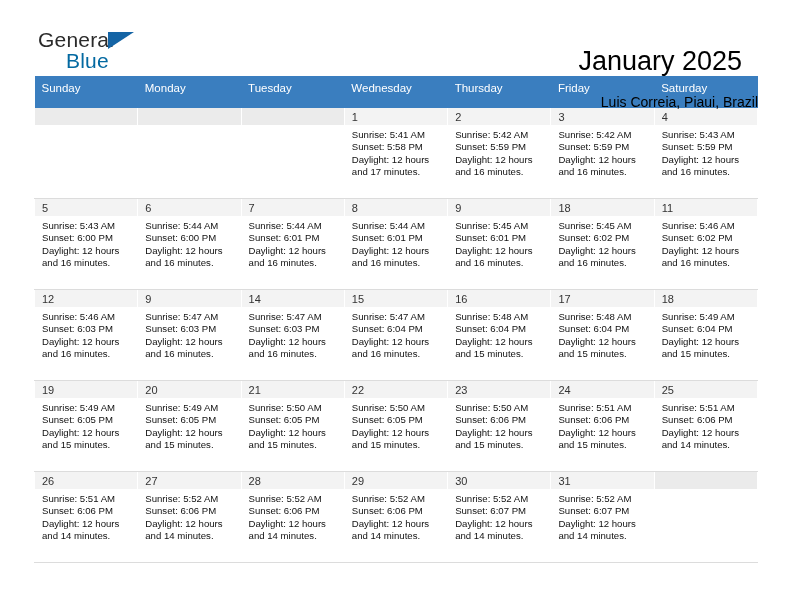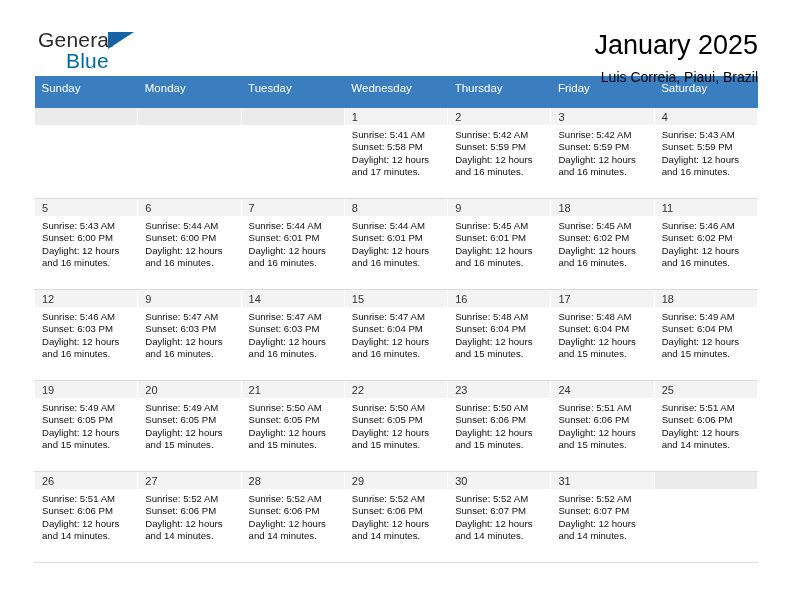--- a/index.html
+++ b/index.html
@@ -64,21 +64,21 @@
   }
   .title-block {
     text-align: right;
     padding-top: 2px;
   }
   .cal-title {
     font-size: 27px;
     color: #000000;
     line-height: 31px;
     font-weight: normal;
-    margin: 0;
+    margin: 16px;
   }
   .cal-subtitle {
     font-size: 14px;
     color: #000000;
     line-height: 18px;
     margin: 7px 0 0 0;
     font-weight: normal;
   }
 
   

